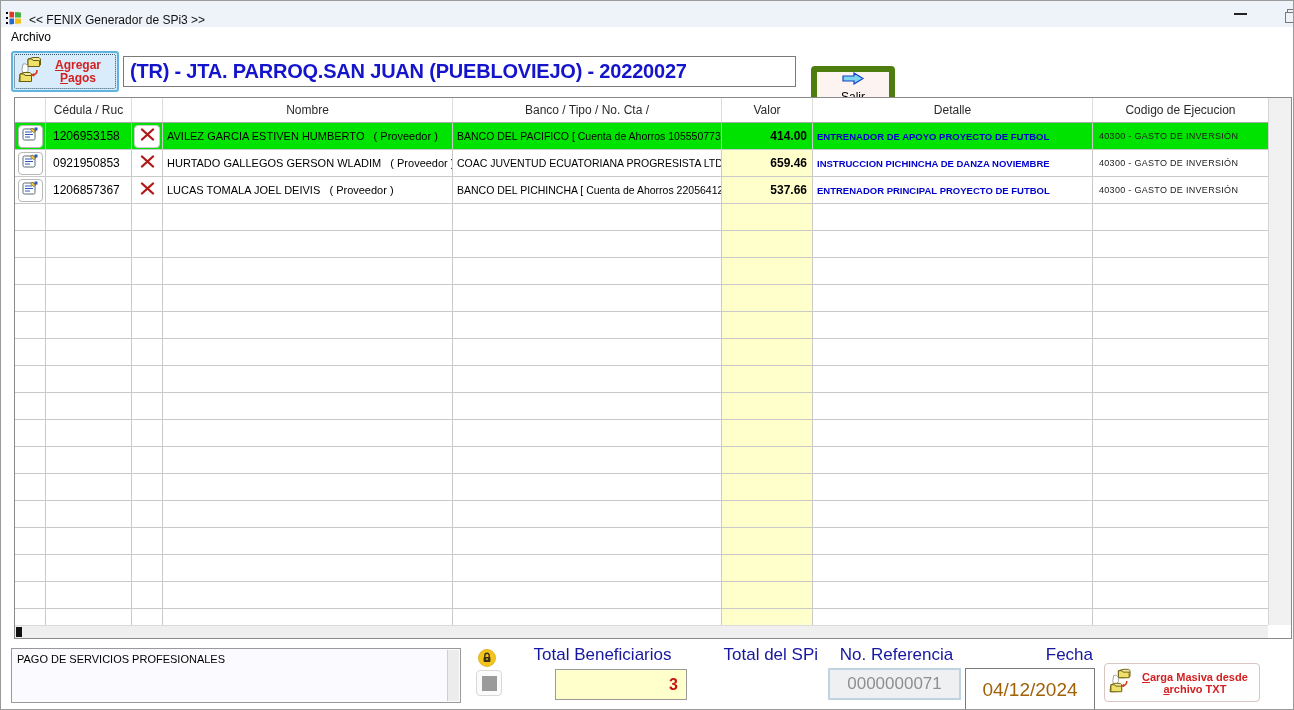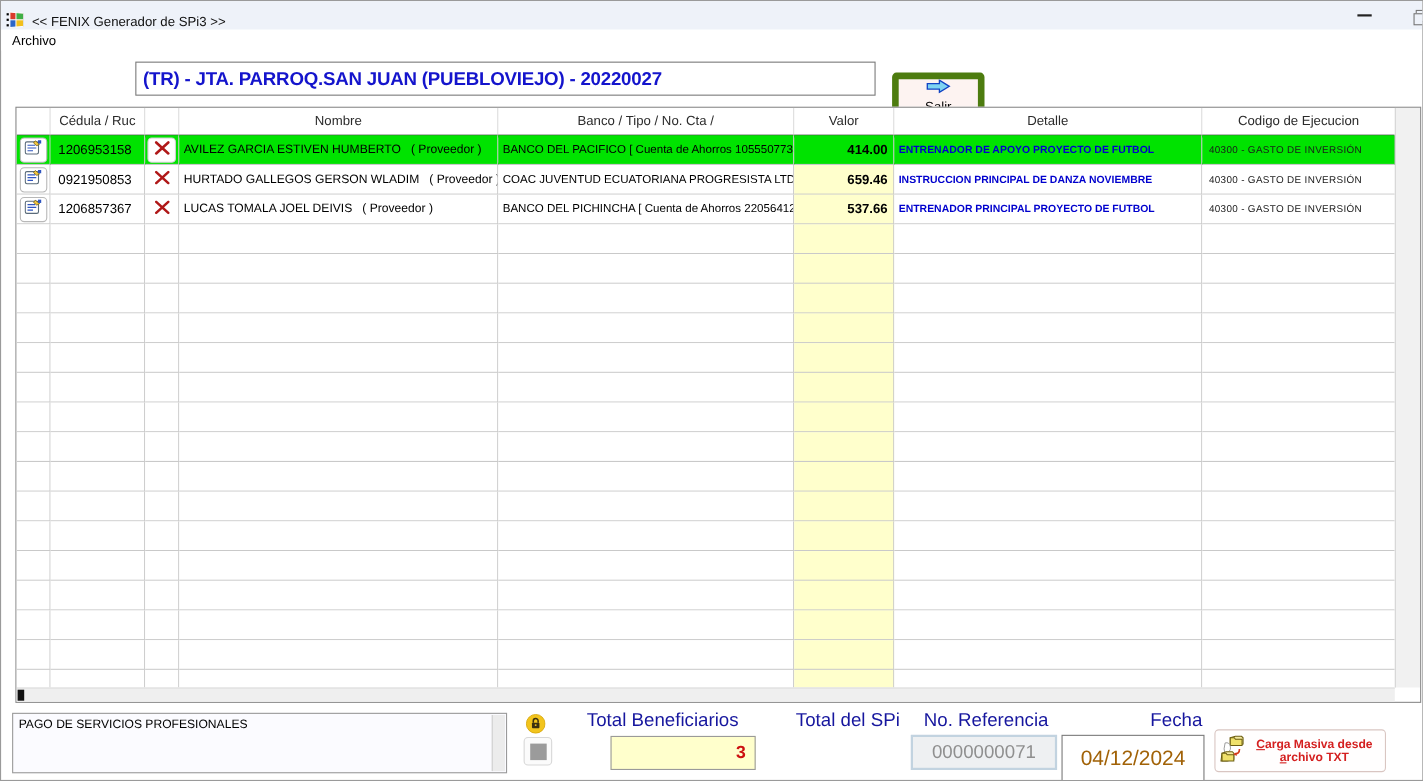--- a/index.html
+++ b/index.html
@@ -37,21 +37,21 @@
     position:absolute;left:10px;top:50px;width:108px;height:41px;
     background:#d9ecfb;border:2px solid #5fb4de;border-radius:3px;
     display:flex;align-items:center;justify-content:flex-start;padding-left:5px;cursor:pointer;
   }
   .btn-agregar .inner-dots{position:absolute;inset:1px;border:1px dotted #33536b;border-radius:2px;pointer-events:none;}
   .btn-label-red{margin-left:5px;color:var(--button-red);font-weight:bold;font-size:12px;line-height:13px;text-align:center;}
   .btn-line{display:block;}
   .btn-line::first-letter{text-decoration:underline;}
   .entity-field{
     position:absolute;left:122px;top:55px;width:673px;height:31px;background:#fff;
-    border:1px solid #7a7a7a;color:#1414cc;font-weight:bold;font-size:17px;
+    border:1px solid #7a7a7a;color:#1414cc;font-weight:bold;font-size:20px;
     display:flex;align-items:center;padding-left:6px;letter-spacing:-0.2px;white-space:nowrap;overflow:hidden;
   }
   .btn-salir{
     position:absolute;left:810px;top:65px;width:84px;height:43px;
     background:#fdf3f1;border:6px solid #4d7c0f;border-radius:4px;
     display:flex;flex-direction:column;align-items:center;justify-content:center;cursor:pointer;
   }
   .btn-salir .salir-label{font-size:12px;color:#000;margin-top:2px;}
   .btn-salir .salir-label::first-letter{text-decoration:underline;}
   
@@ -150,20 +150,38 @@
       </div>
     <div class="win-btn btn-restore">
         <div class="restore-glyph"></div>
       </div>
   </div>
 
   <div class="menubar">
     <span class="menu-item">Archivo</span>
   </div>
 
+  <button class="btn-agregar">
+    <span class="inner-dots"></span>
+    <span>
+      <svg width="32" height="30" viewBox="0 0 32 30">
+        <path d="M10 4 l5 -1.5 6 0 1.5 1.5 0 6 -6.5 1.5 -6 0 Z" fill="#f2e9a0" stroke="#6b5d10" stroke-width="1"></path>
+        <path d="M10 4 l4 0 1 1.5 6.5 0 0 6 -11.5 0 Z" fill="#efe06a" stroke="#6b5d10" stroke-width="1"></path>
+        <path d="M5 9 q4 -1 5 3 q1 4 -2 6 l-3 2 q-2 -5 0 -11 Z" fill="#fff" stroke="#888" stroke-width="0.8"></path>
+        <path d="M2 19 l4 -1.5 6 0 1.5 1.5 0 6 -6.5 1.5 -6 0 Z" fill="#f2e9a0" stroke="#6b5d10" stroke-width="1"></path>
+        <path d="M2 19 l4 0 1 1.5 6.5 0 0 6 -11.5 0 Z" fill="#efe06a" stroke="#6b5d10" stroke-width="1"></path>
+        <path d="M14 20 q5 0 5 -5" fill="none" stroke="#d43a1a" stroke-width="1.6"></path>
+        <path d="M13 20 l3.4 1.8 -0.4 -3.8 Z" fill="#d43a1a"></path>
+      </svg>
+    </span>
+    <span class="btn-label-red">
+      <span class="btn-line">Agregar</span>
+      <span class="btn-line">Pagos</span>
+    </span>
+  </button>
 
   <div class="entity-field">(TR) - JTA. PARROQ.SAN JUAN (PUEBLOVIEJO) - 20220027</div>
 
   <button class="btn-salir">
     <span>
       <svg width="24" height="13" viewBox="0 0 24 13">
         <path d="M2 4 L13 4 L13 1 L22 6.5 L13 12 L13 9 L2 9 Z" fill="#7fd4f2" stroke="#1143c4" stroke-width="1.2"></path>
       </svg>
     </span>
     <span class="salir-label">Salir</span>
@@ -206,21 +224,21 @@
                     <path d="M10 1 l4 3 -2.5 1.5 -3 -2.5 Z" fill="#f5c842" stroke="#6b5d10" stroke-width="0.7"></path>
                     <rect x="12.5" y="0.5" width="3" height="3" fill="#2f55c0"></rect>
                   </svg></span></button></div>
             <div class="cell c-ced">0921950853</div>
             <div class="cell c-btncell"><button class="x-btn"><span><svg width="15" height="13" viewBox="0 0 15 13">
                     <path d="M2 1.5 L13 11.5 M13 1.5 L2 11.5" stroke="#b01818" stroke-width="2.3" stroke-linecap="round"></path>
                   </svg></span></button></div>
             <div class="cell c-nom">HURTADO GALLEGOS GERSON WLADIM   ( Proveedor )</div>
             <div class="cell c-ban">COAC JUVENTUD ECUATORIANA PROGRESISTA LTDA [ C</div>
             <div class="cell c-val">659.46</div>
-            <div class="cell c-det">INSTRUCCION PRINCIPAL DE DANZA NOVIEMBRE</div>
+            <div class="cell c-det">INSTRUCCION PICHINCHA DE DANZA NOVIEMBRE</div>
             <div class="cell c-cod" style="border-right: none;">40300 - GASTO DE INVERSIÓN</div>
           </div>
           <div class="grid-row trow">
             <div class="cell c-btncell"><button class="edit-btn"><span><svg width="16" height="15" viewBox="0 0 16 15">
                     <rect x="1" y="2" width="12" height="11" rx="1.5" fill="#fff" stroke="#5a6b7a" stroke-width="1"></rect>
                     <path d="M3 5 h7 M3 7.5 h8 M3 10 h5" stroke="#2f55c0" stroke-width="1"></path>
                     <path d="M10 1 l4 3 -2.5 1.5 -3 -2.5 Z" fill="#f5c842" stroke="#6b5d10" stroke-width="0.7"></path>
                     <rect x="12.5" y="0.5" width="3" height="3" fill="#2f55c0"></rect>
                   </svg></span></button></div>
             <div class="cell c-ced">1206857367</div>

